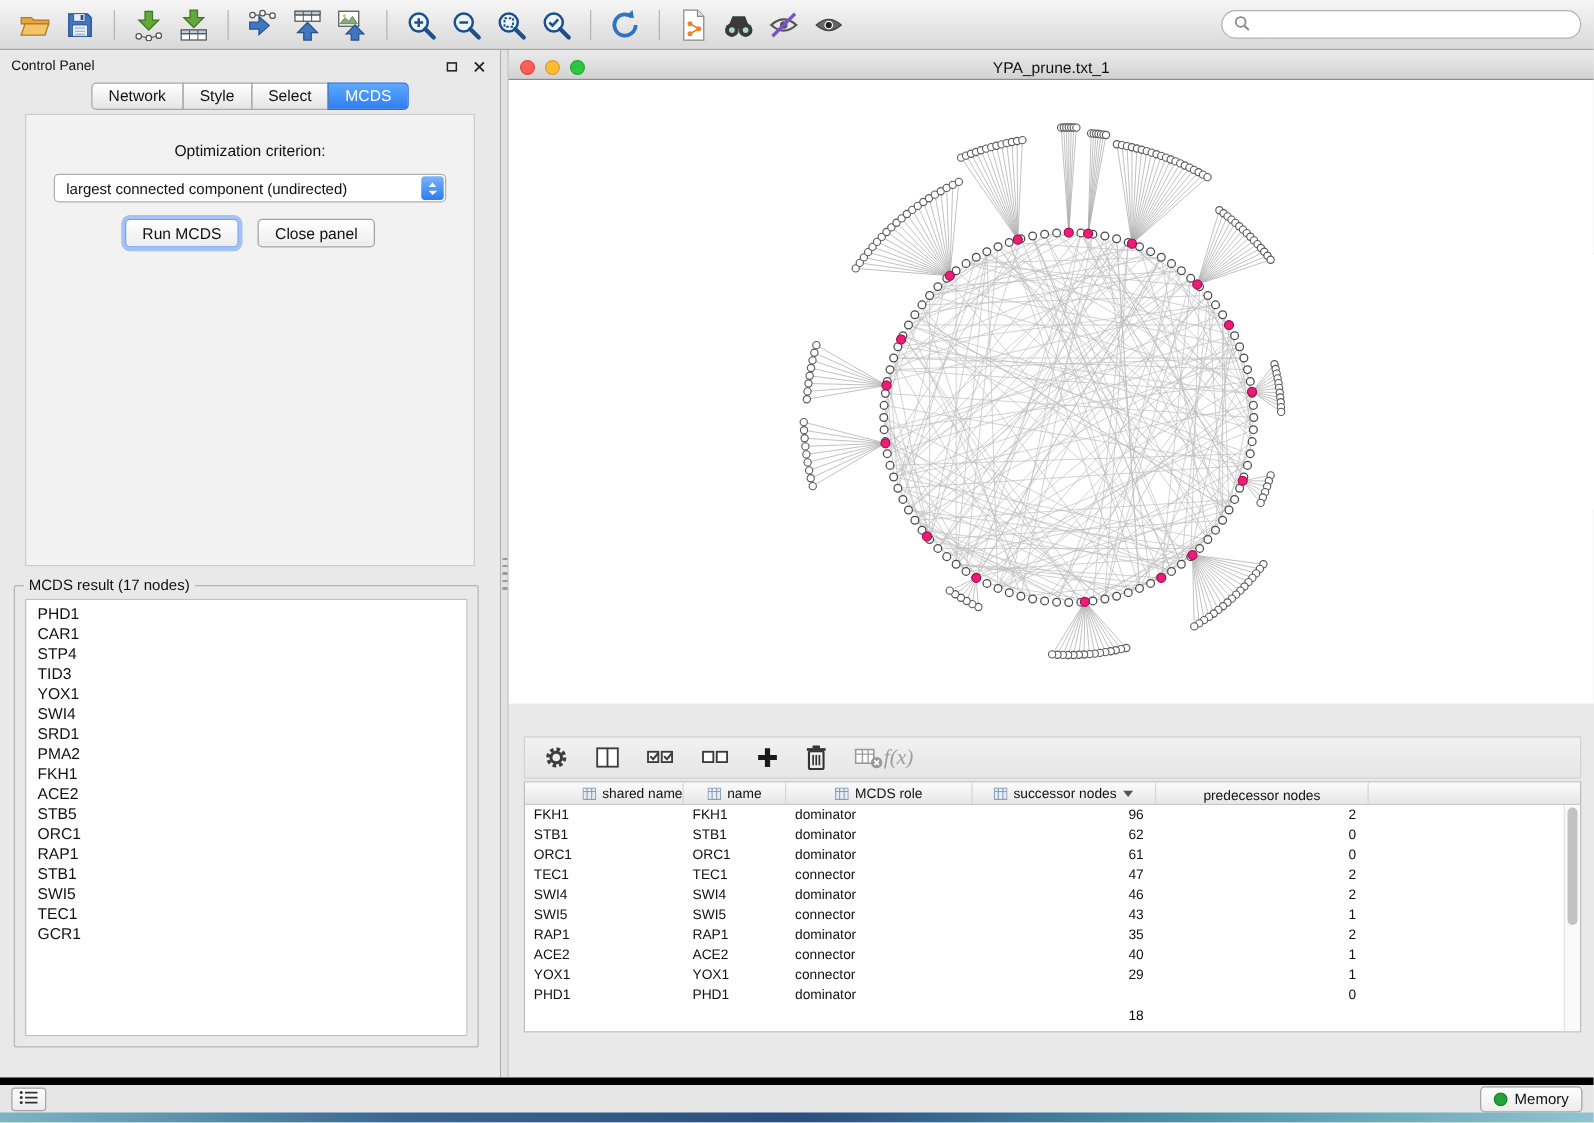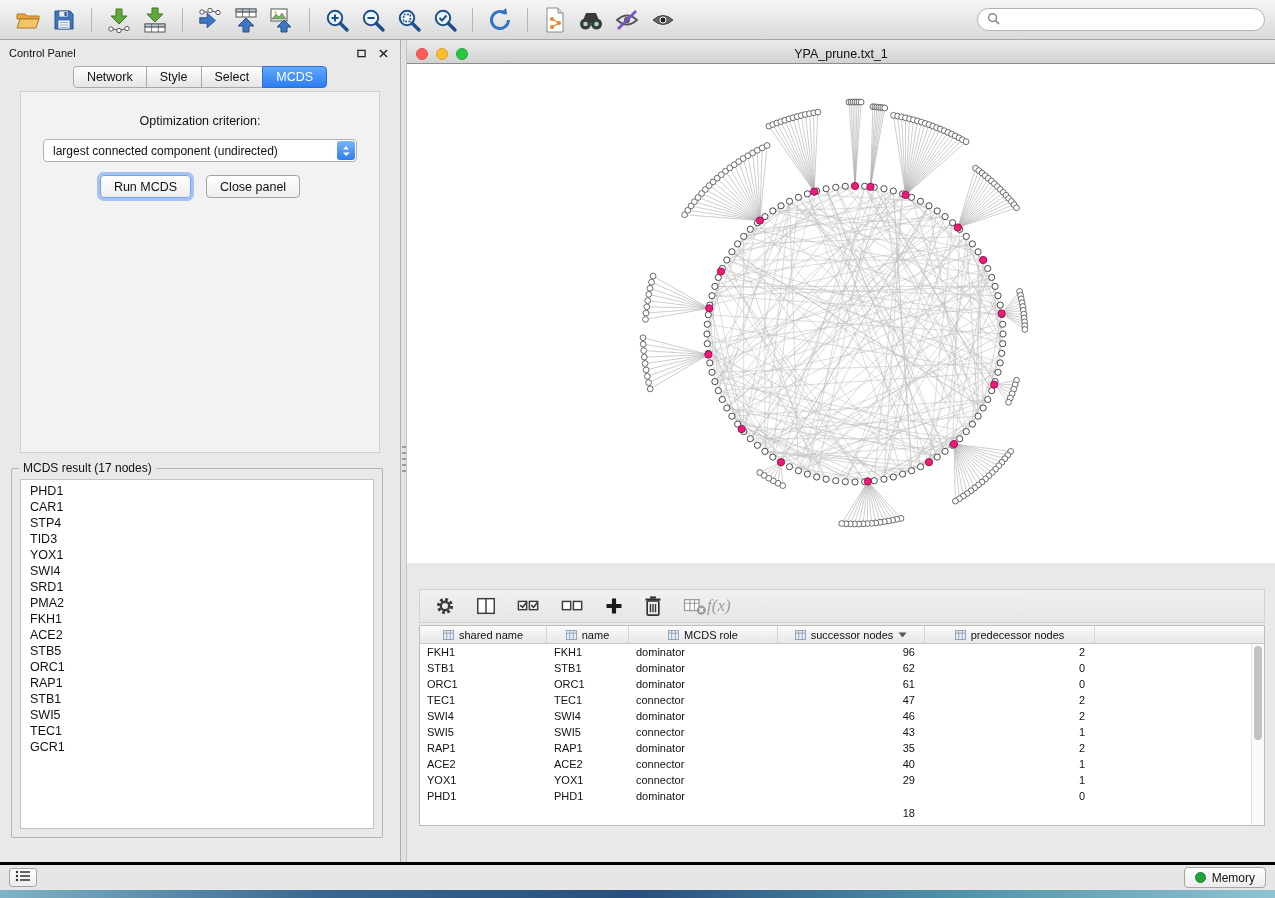--- a/index.html
+++ b/index.html
@@ -85,21 +85,21 @@
   .v-scroll{position:absolute;right:0;top:18px;bottom:0;width:13px;background:#fafafa;border-left:1px solid #e2e2e2}
   .v-thumb{position:absolute;left:2px;top:2px;width:8px;height:94px;background:#c2c2c2;border-radius:4px}
   .tp-tabs{position:absolute;left:0;right:0;bottom:9px;display:flex;justify-content:center}
   .seg{padding:2px 12px;font-size:12.5px;background:linear-gradient(#ffffff,#e9e9e9);border:1px solid #a8a8a8;margin-left:-1px}
   .seg:first-child{border-radius:4px 0 0 4px}
   .seg:last-child{border-radius:0 4px 4px 0}
   .seg.active{background:linear-gradient(#5fa8fd,#2e7ef2);border-color:#2a6fd4;color:#fff}
 
   
   .status-bar{position:absolute;left:0;right:0;bottom:8px;height:28px;background:#e6e6e6;
-              border-top:3px solid #000000;display:flex;align-items:center;padding:0 9px}
+              border-top:6px solid #000000;display:flex;align-items:center;padding:0 9px}
   .list-btn{width:28px;height:19px;border:1px solid #a5a5a5;border-radius:3px;
             background:linear-gradient(#fff,#ececec);display:flex;align-items:center;justify-content:center}
   .memory-btn{margin-left:auto;height:21px;padding:0 10px;border:1px solid #a5a5a5;border-radius:4px;
               background:linear-gradient(#fff,#ececec);display:flex;align-items:center;gap:6px;font-size:12px}
   .mem-dot{width:11px;height:11px;border-radius:50%;background:#23a33b;border:1px solid #1b7f2e}
   .desktop-strip{position:absolute;left:0;right:0;bottom:0;height:8px;
                  background:linear-gradient(90deg,#7fb3c6,#39678f 25%,#2a4f7e 50%,#4f93a8 75%,#8fc3d2)}
 </style>
 </head>
 <body>
@@ -1049,21 +1049,21 @@
               <circle cx="20.5" cy="15.5" r="5" fill="#9b9b9b"></circle>
               <path d="M18.5 13.5l4 4M22.5 13.5l-4 4" stroke="#fff" stroke-width="1.6"></path>
             </svg>
           </span>
         </span>
       <span class="fx">f(x)</span>
     </div>
 
     <div class="table-wrap">
       <div class="t-head">
-          <div class="t-hcell" style="width: 127px;">
+          <div class="t-hcell" style="width: 127px; justify-content: flex-end;">
             <svg width="11" height="10" viewBox="0 0 12 11">
               <rect x="0.5" y="0.5" width="11" height="10" fill="#e8edf3" stroke="#8aa0b8"></rect>
               <path d="M0.5 3.5h11M4 0.5v10M8 0.5v10" stroke="#8aa0b8"></path>
             </svg>
             <span>shared name</span>
           </div>
           <div class="t-hcell" style="width: 82px;">
             <svg width="11" height="10" viewBox="0 0 12 11">
               <rect x="0.5" y="0.5" width="11" height="10" fill="#e8edf3" stroke="#8aa0b8"></rect>
               <path d="M0.5 3.5h11M4 0.5v10M8 0.5v10" stroke="#8aa0b8"></path>
@@ -1080,21 +1080,21 @@
           <div class="t-hcell" style="width: 147px;">
             <svg width="11" height="10" viewBox="0 0 12 11">
               <rect x="0.5" y="0.5" width="11" height="10" fill="#e8edf3" stroke="#8aa0b8"></rect>
               <path d="M0.5 3.5h11M4 0.5v10M8 0.5v10" stroke="#8aa0b8"></path>
             </svg>
             <span>successor nodes</span>
             <svg width="9" height="6" viewBox="0 0 9 6">
               <path d="M0.5 0.5h8L4.5 5.5z" fill="#555"></path>
             </svg>
           </div>
-          <div class="t-hcell" style="width: 170px;">
+          <div class="t-hcell" style="width: 170px; flex-direction: column;">
             <svg width="11" height="10" viewBox="0 0 12 11">
               <rect x="0.5" y="0.5" width="11" height="10" fill="#e8edf3" stroke="#8aa0b8"></rect>
               <path d="M0.5 3.5h11M4 0.5v10M8 0.5v10" stroke="#8aa0b8"></path>
             </svg>
             <span>predecessor nodes</span>
           </div>
           <div class="t-hcell t-filler"></div>
         </div>
       <div>
           <div class="t-row">

